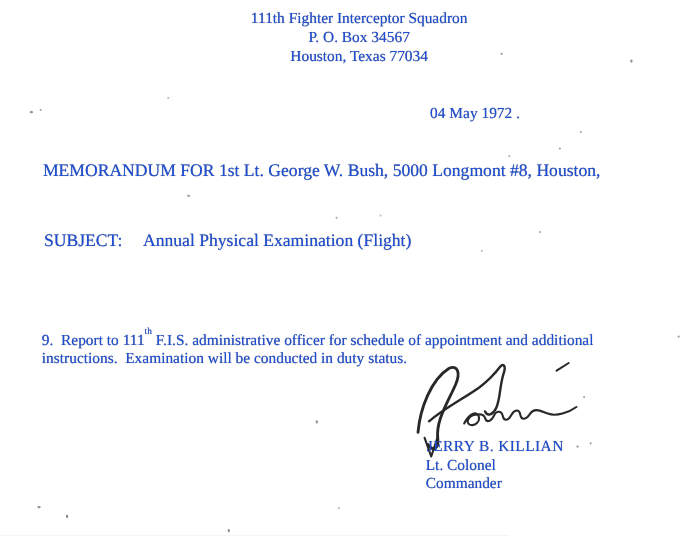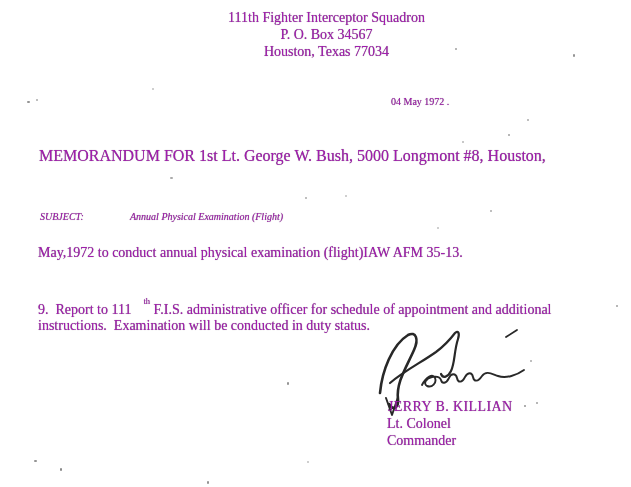--- a/index.html
+++ b/index.html
@@ -3,39 +3,39 @@
 <meta charset="utf-8">
 <title>Scanned Memorandum</title>
 <style>
   html,body{margin:0;padding:0;background:#e8e8e8;}
   .page{
     position:relative;
     width:631px;height:487px;
     background:#ffffff;
     overflow:hidden;
     font-family:"Liberation Serif","DejaVu Serif",serif;
-    color:#a21caf;
+    color:#1d4ed8;
     text-shadow:0 0 0.7px rgba(25,25,25,0.6);
     -webkit-font-smoothing:antialiased;
   }
   .line{white-space:pre;}
   .letterhead{
     position:absolute;top:9px;left:0;width:631px;
     box-sizing:border-box;padding-left:22px;
     text-align:center;font-size:14px;line-height:17px;
   }
-  .date-line{position:absolute;left:391px;top:96px;font-size:10px;}
+  .date-line{position:absolute;left:391px;top:96px;font-size:14px;}
   .memo-for{position:absolute;left:39px;top:147px;font-size:16px;line-height:17.5px;width:560px;}
   .memo-for .indent{padding-left:36px;}
-  .subject-row{position:absolute;left:40px;top:211px;font-size:10px;font-style:italic;}
+  .subject-row{position:absolute;left:40px;top:211px;font-size:16px;}
   .subject-label{display:inline-block;width:90px;}
   .para{position:absolute;left:38px;font-size:14px;line-height:16.5px;width:585px;}
   .para1{top:245px;}
   .para2{top:297px;}
-  sup.ord{font-size:8.5px;position:relative;top:-4px;letter-spacing:0;margin-left:12px;}
+  sup.ord{font-size:8.5px;position:relative;top:-4px;letter-spacing:0;}
   .sig-area{position:absolute;left:370px;top:327px;width:160px;height:92px;}
   .sig-area svg{display:block;width:160px;height:92px;opacity:0.92;}
   .sig-name{position:absolute;left:388px;top:399px;font-size:14px;letter-spacing:0.4px;}
   .sig-rank{position:absolute;left:387px;top:416px;font-size:14px;}
   .sig-title{position:absolute;left:387px;top:433px;font-size:14px;}
   .speck{position:absolute;background:#2a2a2a;border-radius:1px;}
 </style>
 </head>
 <body>
 
@@ -49,21 +49,20 @@
 
   <div class="date-line line">04 May 1972 .</div>
 
   <div class="memo-for">
     <div class="line">MEMORANDUM FOR 1st Lt. George W. Bush, 5000 Longmont #8, Houston,</div>
   </div>
 
   <div class="subject-row"><span class="subject-label line">SUBJECT:</span><span class="line">Annual Physical Examination (Flight)</span></div>
 
   <div class="para para1">
-    <div class="line">May,1972 to conduct annual physical examination (flight)IAW AFM 35-13.</div>
   </div>
 
   <div class="para para2">
     <div class="line"><span>9.  Report to 111</span><sup class="ord">th</sup><span> F.I.S. administrative officer for schedule of appointment and additional</span></div>
     <div class="line">instructions.  Examination will be conducted in duty status.</div>
   </div>
 
   <div class="sig-area">
     <svg viewBox="0 0 160 92" xmlns="http://www.w3.org/2000/svg">
       <g fill="none" stroke="#161616" stroke-linecap="round" stroke-linejoin="round">

